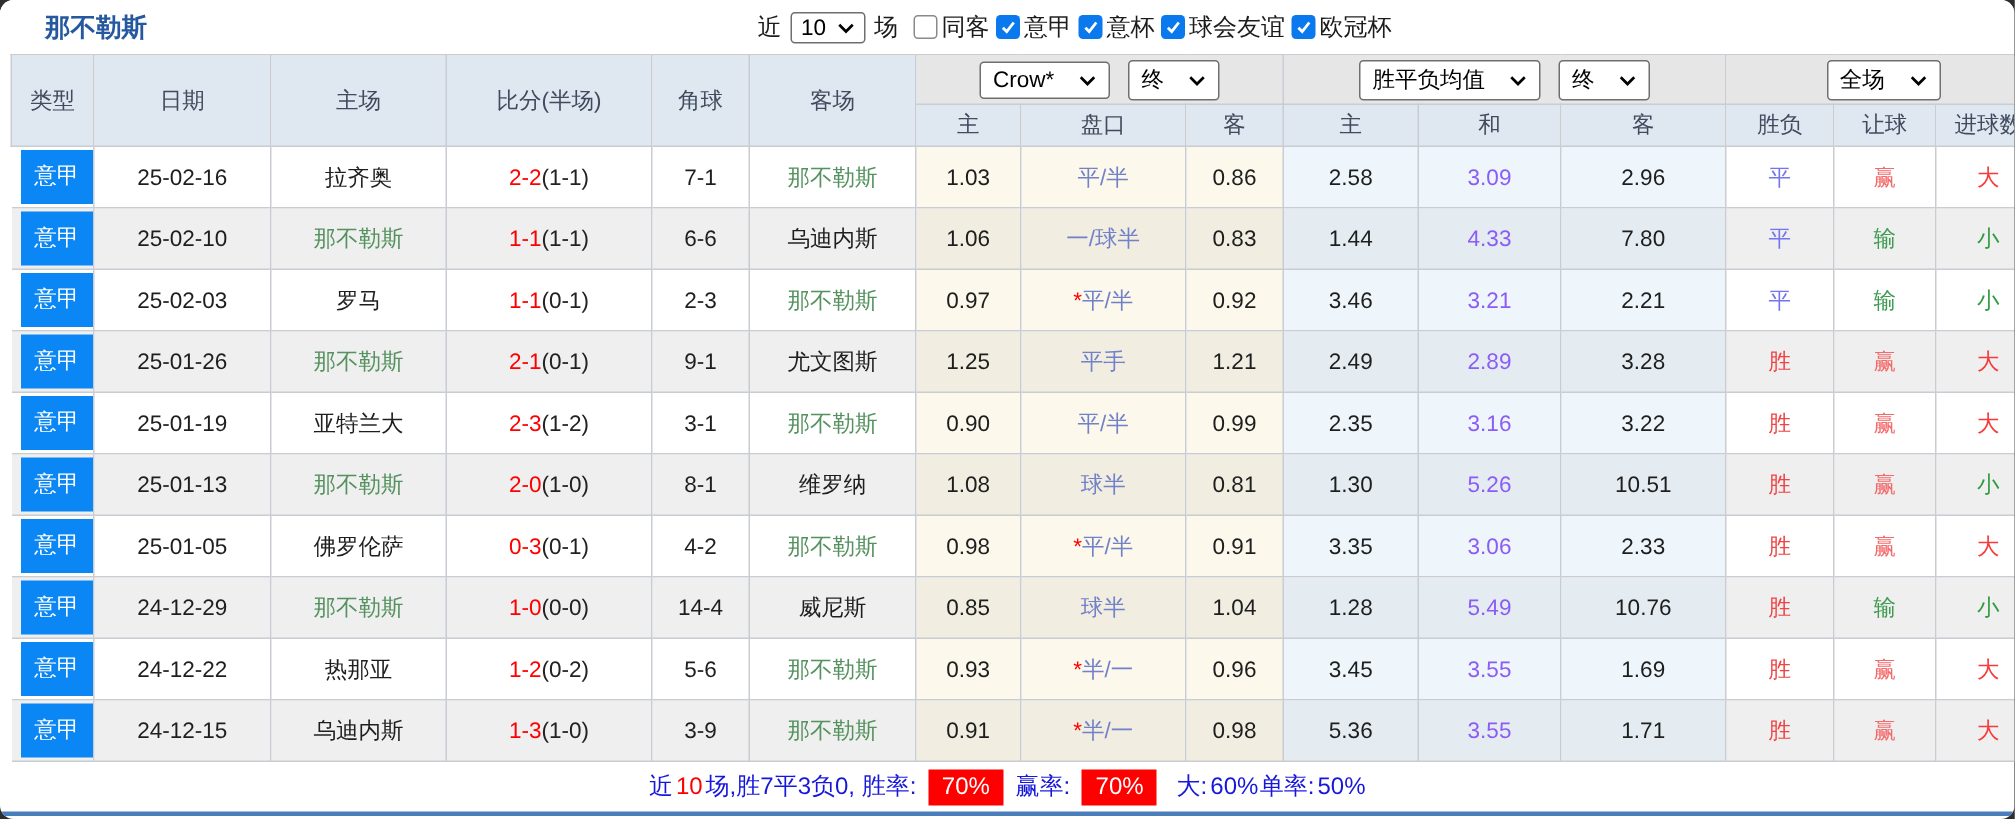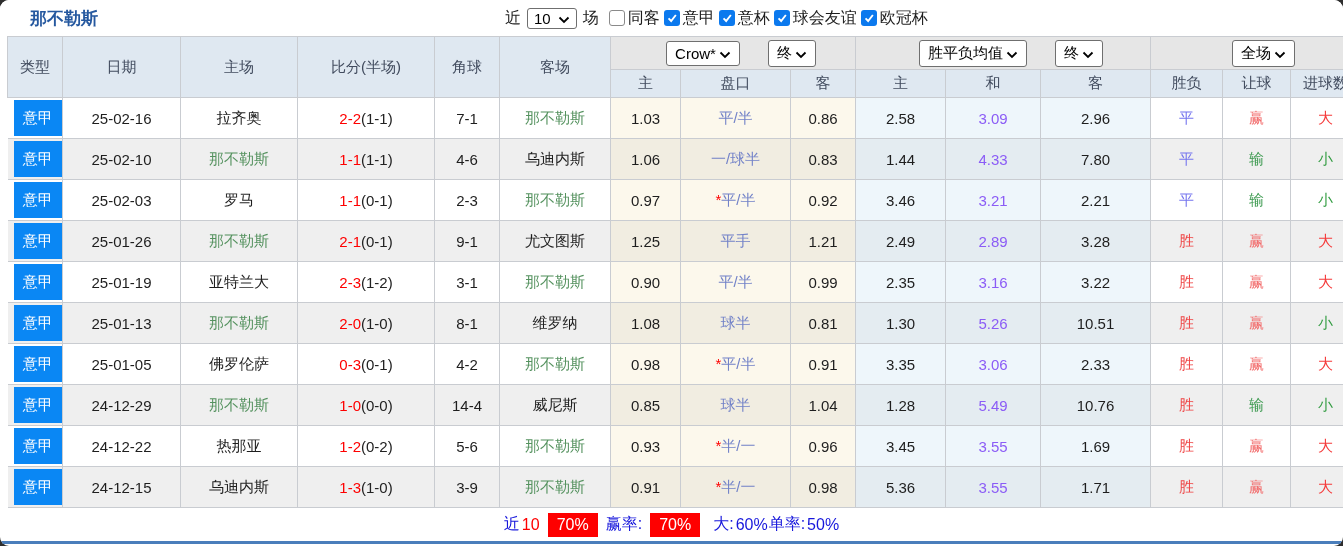--- a/index.html
+++ b/index.html
@@ -4,21 +4,21 @@
 <style>
   html,body{margin:0;padding:0;background:#2e2e2e;font-family:"Liberation Sans","DejaVu Sans",sans-serif;}
   .page{width:1343px;height:546px;background:#ffffff;border-radius:9px;overflow:hidden;position:relative;margin:0 auto;}
   
   .topbar{height:36px;position:relative;display:flex;align-items:center;background:#fff;}
   .title{position:absolute;left:30px;top:7px;font-size:17px;font-weight:bold;color:#25589f;}
   .controls{position:absolute;left:505px;top:0;height:36px;display:flex;align-items:center;font-size:16px;color:#1c1c1c;white-space:nowrap;}
   .controls > *{flex:0 0 auto;}
   .sp10{width:10px;display:inline-block;}
   
-  .sel{display:inline-flex;align-items:center;justify-content:space-between;background:#fff;border:1px solid #6f6f6f;border-radius:3px;padding:3px 8px;font-size:15px;color:#000;cursor:default;gap:3px;margin-left:16px;}
+  .sel{display:inline-flex;align-items:center;justify-content:space-between;background:#fff;border:1px solid #6f6f6f;border-radius:3px;padding:3px 8px;font-size:15px;color:#000;cursor:default;gap:16px;}
   .sel-sm{padding:1px 6px;margin:0 6px;gap:7px;}
   .chev{display:inline-block;}
   
   .cb{width:16px;height:16px;border-radius:3px;display:inline-flex;align-items:center;justify-content:center;box-sizing:border-box;margin-right:3px;}
   .cb.on{background:#0b79ee;}
   .cb.off{background:#fff;border:1px solid #8a8a8a;}
   .cbl{display:inline-flex;align-items:center;margin-right:4px;}
   
   table{border-collapse:collapse;table-layout:fixed;width:1353px;margin-left:7px;}
   th,td{border:1px solid #c9ccd1;text-align:center;padding:0;font-weight:normal;overflow:hidden;white-space:nowrap;}
@@ -211,21 +211,21 @@
       <td><span class="t-big">大</span></td>
     </tr>
 
     <tr class="data-row">
       <td class="col-type">
             <div class="league-badge">意甲</div>
           </td>
       <td>25-02-10</td>
       <td><span class="team-hl">那不勒斯</span></td>
       <td><span class="score">1-1</span><span class="half">(1-1)</span></td>
-      <td>4-6</td>
+      <td>6-6</td>
       <td><span class="team">乌迪内斯</span></td>
       <td class="col-odds">1.06</td>
       <td class="col-odds"><span class="star"></span><span class="pan">一/球半</span></td>
       <td class="col-odds">0.83</td>
       <td class="col-avg">1.44</td>
       <td class="col-avg avg-draw">4.33</td>
       <td class="col-avg">7.80</td>
       <td><span class="t-draw">平</span></td>
       <td><span class="t-shu">输</span></td>
       <td><span class="t-small">小</span></td>
@@ -389,20 +389,21 @@
       <td><span class="t-win">胜</span></td>
       <td><span class="t-yin">赢</span></td>
       <td><span class="t-big">大</span></td>
     </tr>
   </tbody>
   </table>
 
   <div class="footer">
     <span class="f-seg">近</span>
       <span class="f-seg f-red">10</span>
+      <span class="f-seg">场,胜7平3负0, 胜率:</span>
     <span class="badge">70%</span>
     <span class="f-seg">赢率:</span>
     <span class="badge">70%</span>
     <span class="f-seg" style="margin-left:6px">大:</span>
       <span class="f-seg">60%</span>
     <span class="f-seg" style="margin-left:0">单率:</span>
       <span class="f-seg">50%</span>
   </div>
 
   <div class="bottom-rule"></div>

